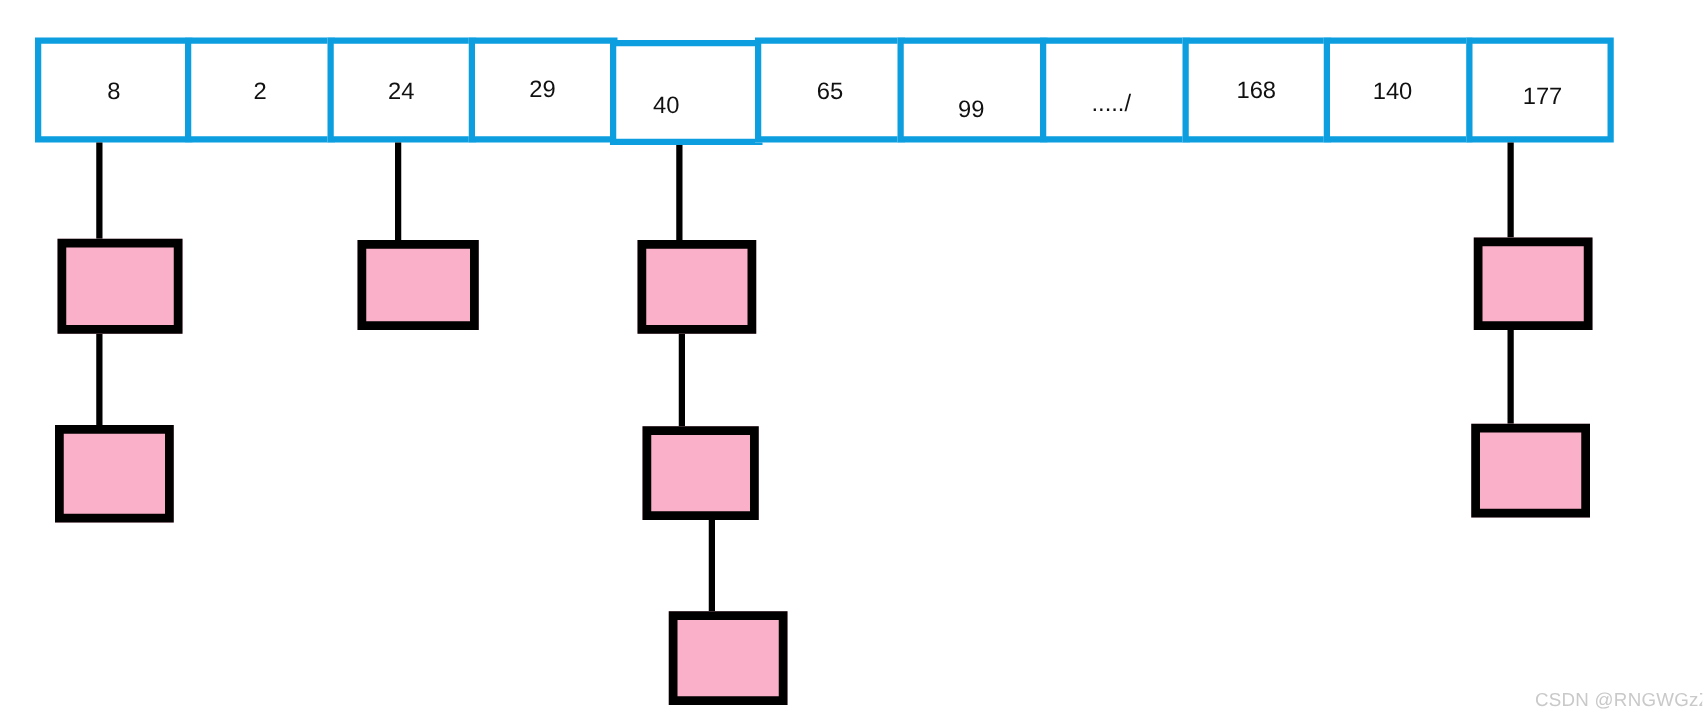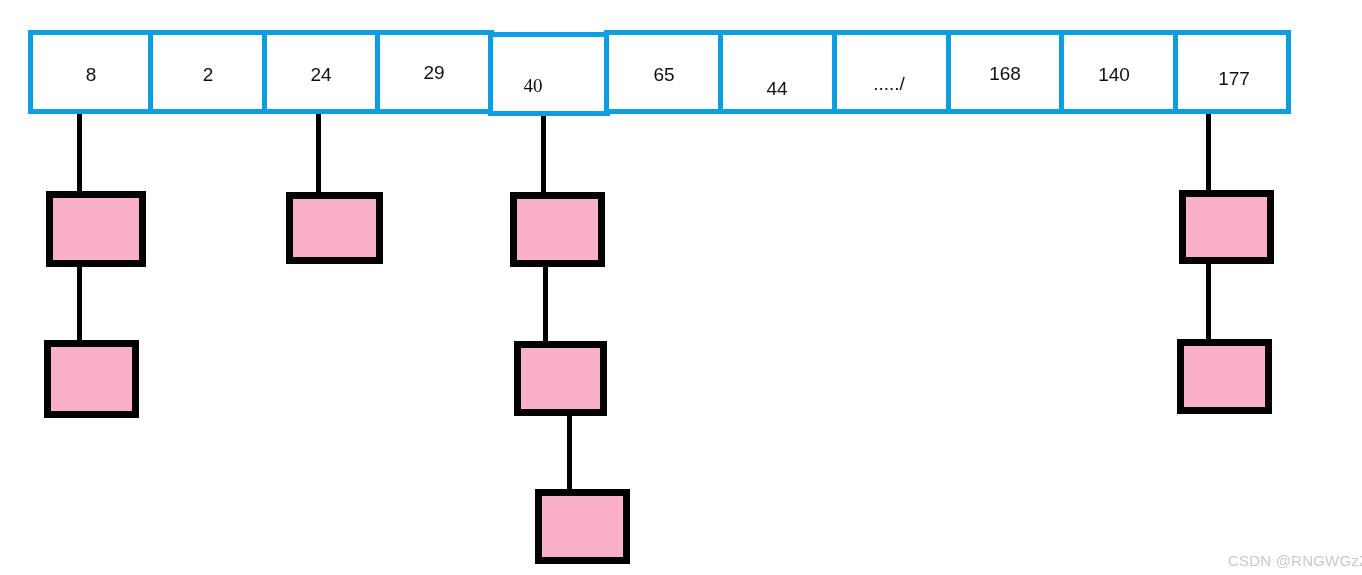--- a/index.html
+++ b/index.html
@@ -69,25 +69,25 @@
   <div id="buckets-layer">
       <div class="bucket-cell" style="left: 28px; top: 30px; width: 126px; height: 84px; border-color: rgb(13, 158, 224);"></div>
       <div class="bucket-label" style="left: 91px; top: 74px; transform: translate(-50%, -50%);">8</div>
       <div class="bucket-cell" style="left: 148px; top: 30px; width: 120px; height: 84px; border-color: rgb(13, 158, 224);"></div>
       <div class="bucket-label" style="left: 208px; top: 74px; transform: translate(-50%, -50%);">2</div>
       <div class="bucket-cell" style="left: 262px; top: 30px; width: 119px; height: 84px; border-color: rgb(13, 158, 224);"></div>
       <div class="bucket-label" style="left: 321px; top: 74px; transform: translate(-50%, -50%);">24</div>
       <div class="bucket-cell" style="left: 375px; top: 30px; width: 119px; height: 84px; border-color: rgb(13, 158, 224);"></div>
       <div class="bucket-label" style="left: 434px; top: 72px; transform: translate(-50%, -50%);">29</div>
       <div class="bucket-cell" style="left: 488px; top: 32px; width: 122px; height: 84px; border-color: rgb(13, 158, 224);"></div>
-      <div class="bucket-label" style="left: 533px; top: 85px; transform: translate(-50%, -50%); font-family: Liberation Serif, serif;">40</div>
+      <div class="bucket-label" style="left: 533px; top: 85px; transform: translate(-50%, -50%);">40</div>
       <div class="bucket-cell" style="left: 604px; top: 30px; width: 120px; height: 84px; border-color: rgb(13, 158, 224);"></div>
       <div class="bucket-label" style="left: 664px; top: 74px; transform: translate(-50%, -50%);">65</div>
       <div class="bucket-cell" style="left: 718px; top: 30px; width: 120px; height: 84px; border-color: rgb(13, 158, 224);"></div>
-      <div class="bucket-label" style="left: 777px; top: 88px; transform: translate(-50%, -50%);">44</div>
+      <div class="bucket-label" style="left: 777px; top: 88px; transform: translate(-50%, -50%);">99</div>
       <div class="bucket-cell" style="left: 832px; top: 30px; width: 120px; height: 84px; border-color: rgb(13, 158, 224);"></div>
       <div class="bucket-label" style="left: 889px; top: 83px; transform: translate(-50%, -50%);">...../</div>
       <div class="bucket-cell" style="left: 946px; top: 30px; width: 119px; height: 84px; border-color: rgb(13, 158, 224);"></div>
       <div class="bucket-label" style="left: 1005px; top: 73px; transform: translate(-50%, -50%);">168</div>
       <div class="bucket-cell" style="left: 1059px; top: 30px; width: 119px; height: 84px; border-color: rgb(13, 158, 224);"></div>
       <div class="bucket-label" style="left: 1114px; top: 74px; transform: translate(-50%, -50%);">140</div>
       <div class="bucket-cell" style="left: 1173px; top: 30px; width: 118px; height: 84px; border-color: rgb(13, 158, 224);"></div>
       <div class="bucket-label" style="left: 1234px; top: 78px; transform: translate(-50%, -50%);">177</div>
     </div>
   <div id="chains-layer">

